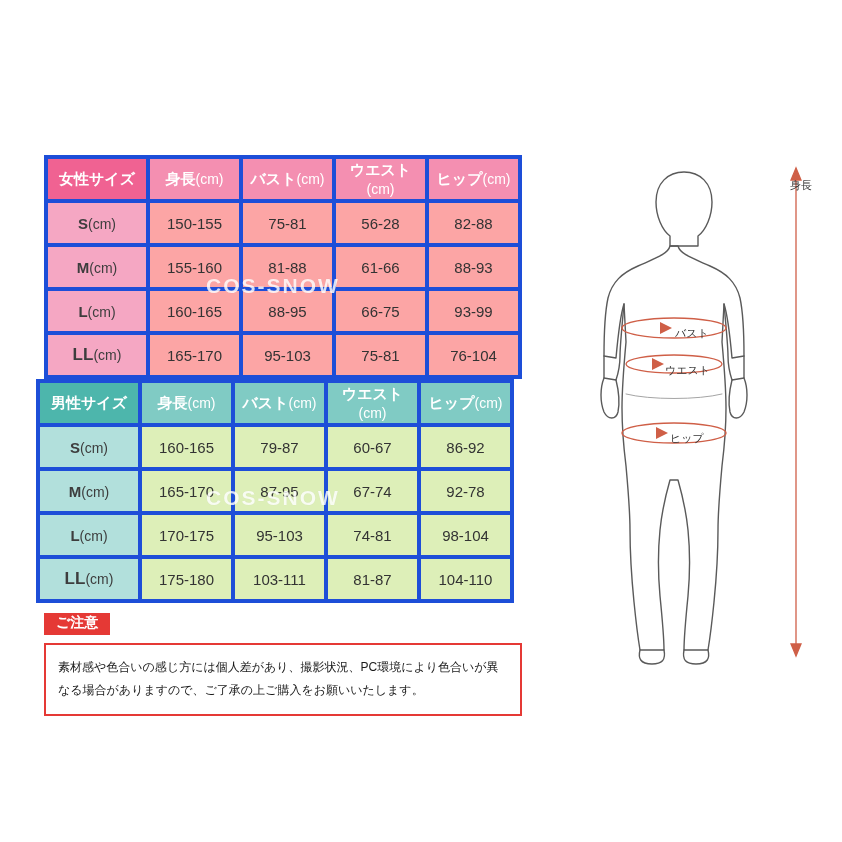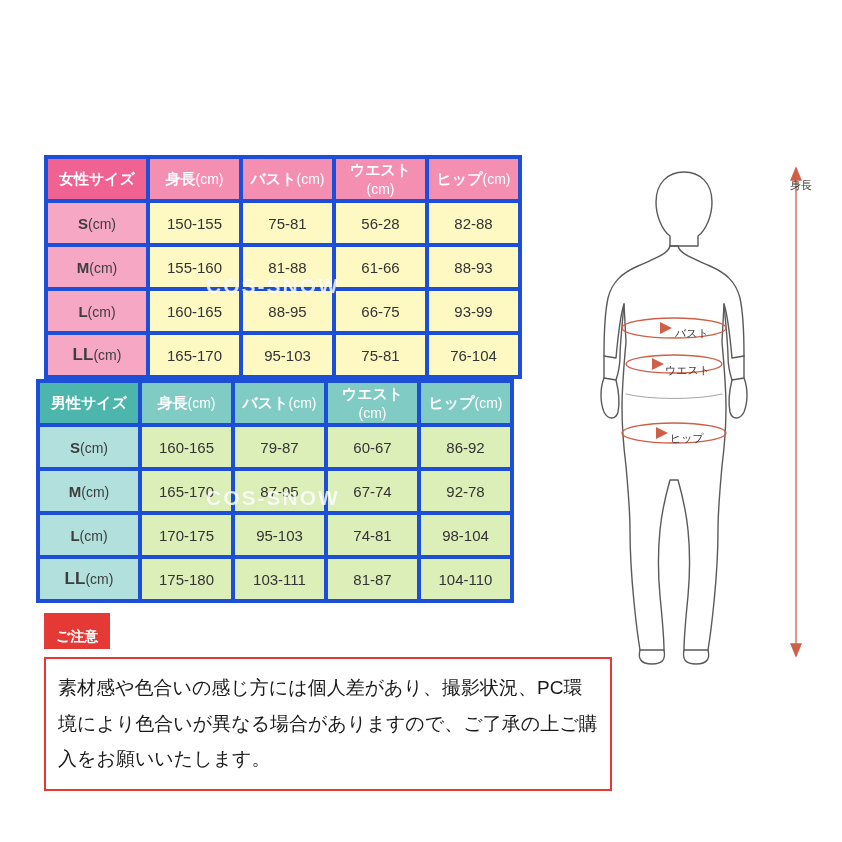--- a/index.html
+++ b/index.html
@@ -50,21 +50,21 @@
     font-weight: bold;
     font-size: 15px;
     color: #333;
   }
   .row-label.big { font-size: 17px; }
 
   
   #female-table .hdr-corner { background: #f06292; color: #ffffff; }
   #female-table .hdr-cell   { background: #f48fb1; color: #ffffff; }
   #female-table .row-label  { background: #f5a7c3; color: #3d3d3d; }
-  #female-table .cell       { background: #fef9c3; }
+  #female-table .cell       { background: #fca5a5; }
 
   
   #male-table .hdr-corner { background: #4db6ac; color: #ffffff; }
   #male-table .hdr-cell   { background: #80cbc4; color: #ffffff; }
   #male-table .row-label  { background: #b2e0dc; color: #3d3d3d; }
   #male-table .cell       { background: #ddefb8; }
 
   
   .watermark {
     position: absolute;
@@ -87,32 +87,32 @@
     left: 44px;
     top: 613px;
     width: 478px;
   }
   #notice-badge {
     display: inline-block;
     background: #e53935;
     color: #ffffff;
     font-size: 14px;
     font-weight: bold;
-    padding: 16px 12px 5px 12px;
+    padding: 2px 12px 5px 12px;
     line-height: 1.1;
   }
   #notice-box {
     margin-top: 8px;
     border: 2px solid #e53935;
     padding: 11px 12px 13px 12px;
-    font-size: 19px;
+    font-size: 12px;
     line-height: 1.85;
     color: #1a1a1a;
     box-sizing: border-box;
-    width: 568px;
+    width: 478px;
   }
 
   
   #figure-area {
     position: absolute;
     left: 560px;
     top: 150px;
     width: 260px;
     height: 520px;
   }

